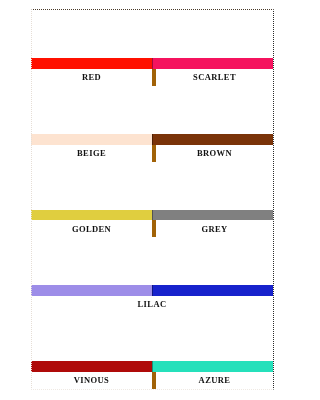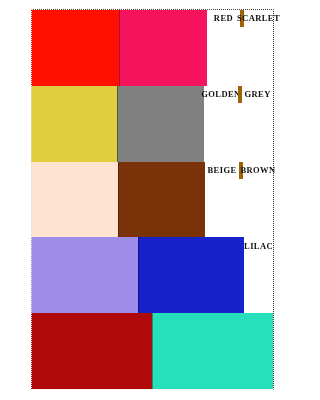--- a/index.html
+++ b/index.html
@@ -45,22 +45,23 @@
     width: 242px;
     height: 379px;
     display: flex;
     flex-direction: column;
     box-sizing: border-box;
   }
 
   .swatch-row {
     flex: 1 1 0;
     display: flex;
-    flex-direction: row;
+    flex-direction: column;
     min-height: 0;
+    margin-top: 48px;
   }
 
   .swatch-pair {
     flex: 1 1 auto;
     display: flex;
     flex-direction: row;
     min-height: 0;
   }
 
   .swatch {
@@ -125,52 +126,56 @@
         <div class="swatch left" style="background:#FF1000;"></div>
         <div class="swatch right" style="background:#F5135E;"></div>
       </div>
       <div class="label-band">
         <div class="label-cell left">RED</div>
         <div class="label-cell right">SCARLET</div>
       </div>
     </div>
 
     <div class="swatch-row">
+      <div class="swatch-pair tinted-base">
+        <div class="swatch left" style="background:#FDE3D0;"></div>
+        <div class="swatch right" style="background:#7A3309;"></div>
+      </div>
+      <div class="label-band">
+        <div class="label-cell left">BEIGE</div>
+        <div class="label-cell right">BROWN</div>
+      </div>
+    </div>
+
+    <div class="swatch-row">
       <div class="swatch-pair">
         <div class="swatch left" style="background:#E0CE3F;"></div>
         <div class="swatch right" style="background:#808080;"></div>
       </div>
       <div class="label-band">
         <div class="label-cell left">GOLDEN</div>
         <div class="label-cell right">GREY</div>
-      </div>
-    </div>
-
-    <div class="swatch-row">
-      <div class="swatch-pair tinted-base">
-        <div class="swatch left" style="background:#FDE3D0;"></div>
-        <div class="swatch right" style="background:#7A3309;"></div>
-      </div>
-      <div class="label-band">
-        <div class="label-cell left">BEIGE</div>
-        <div class="label-cell right">BROWN</div>
       </div>
     </div>
 
     <div class="swatch-row">
       <div class="swatch-pair">
         <div class="swatch left" style="background:#9D8DE8;"></div>
         <div class="swatch right" style="background:#1722CC;"></div>
       </div>
       <div class="label-band">
         <div class="label-cell left">LILAC</div>
       </div>
     </div>
 
     <div class="swatch-row">
       <div class="swatch-pair">
         <div class="swatch left" style="background:#AF0A09;"></div>
         <div class="swatch right" style="background:#25E0BB;"></div>
       </div>
+      <div class="label-band">
+        <div class="label-cell left">VINOUS</div>
+        <div class="label-cell right">AZURE</div>
+      </div>
     </div>
 
   </div>
 </div>
 
 </body></html>

